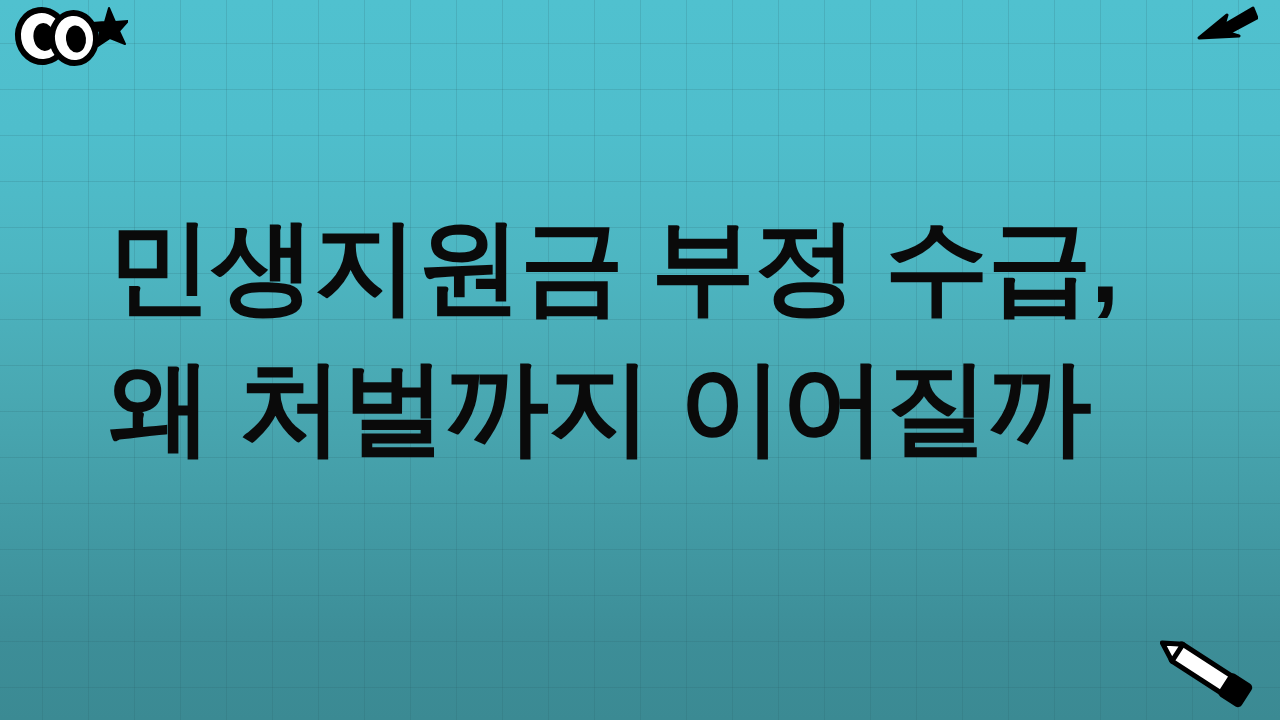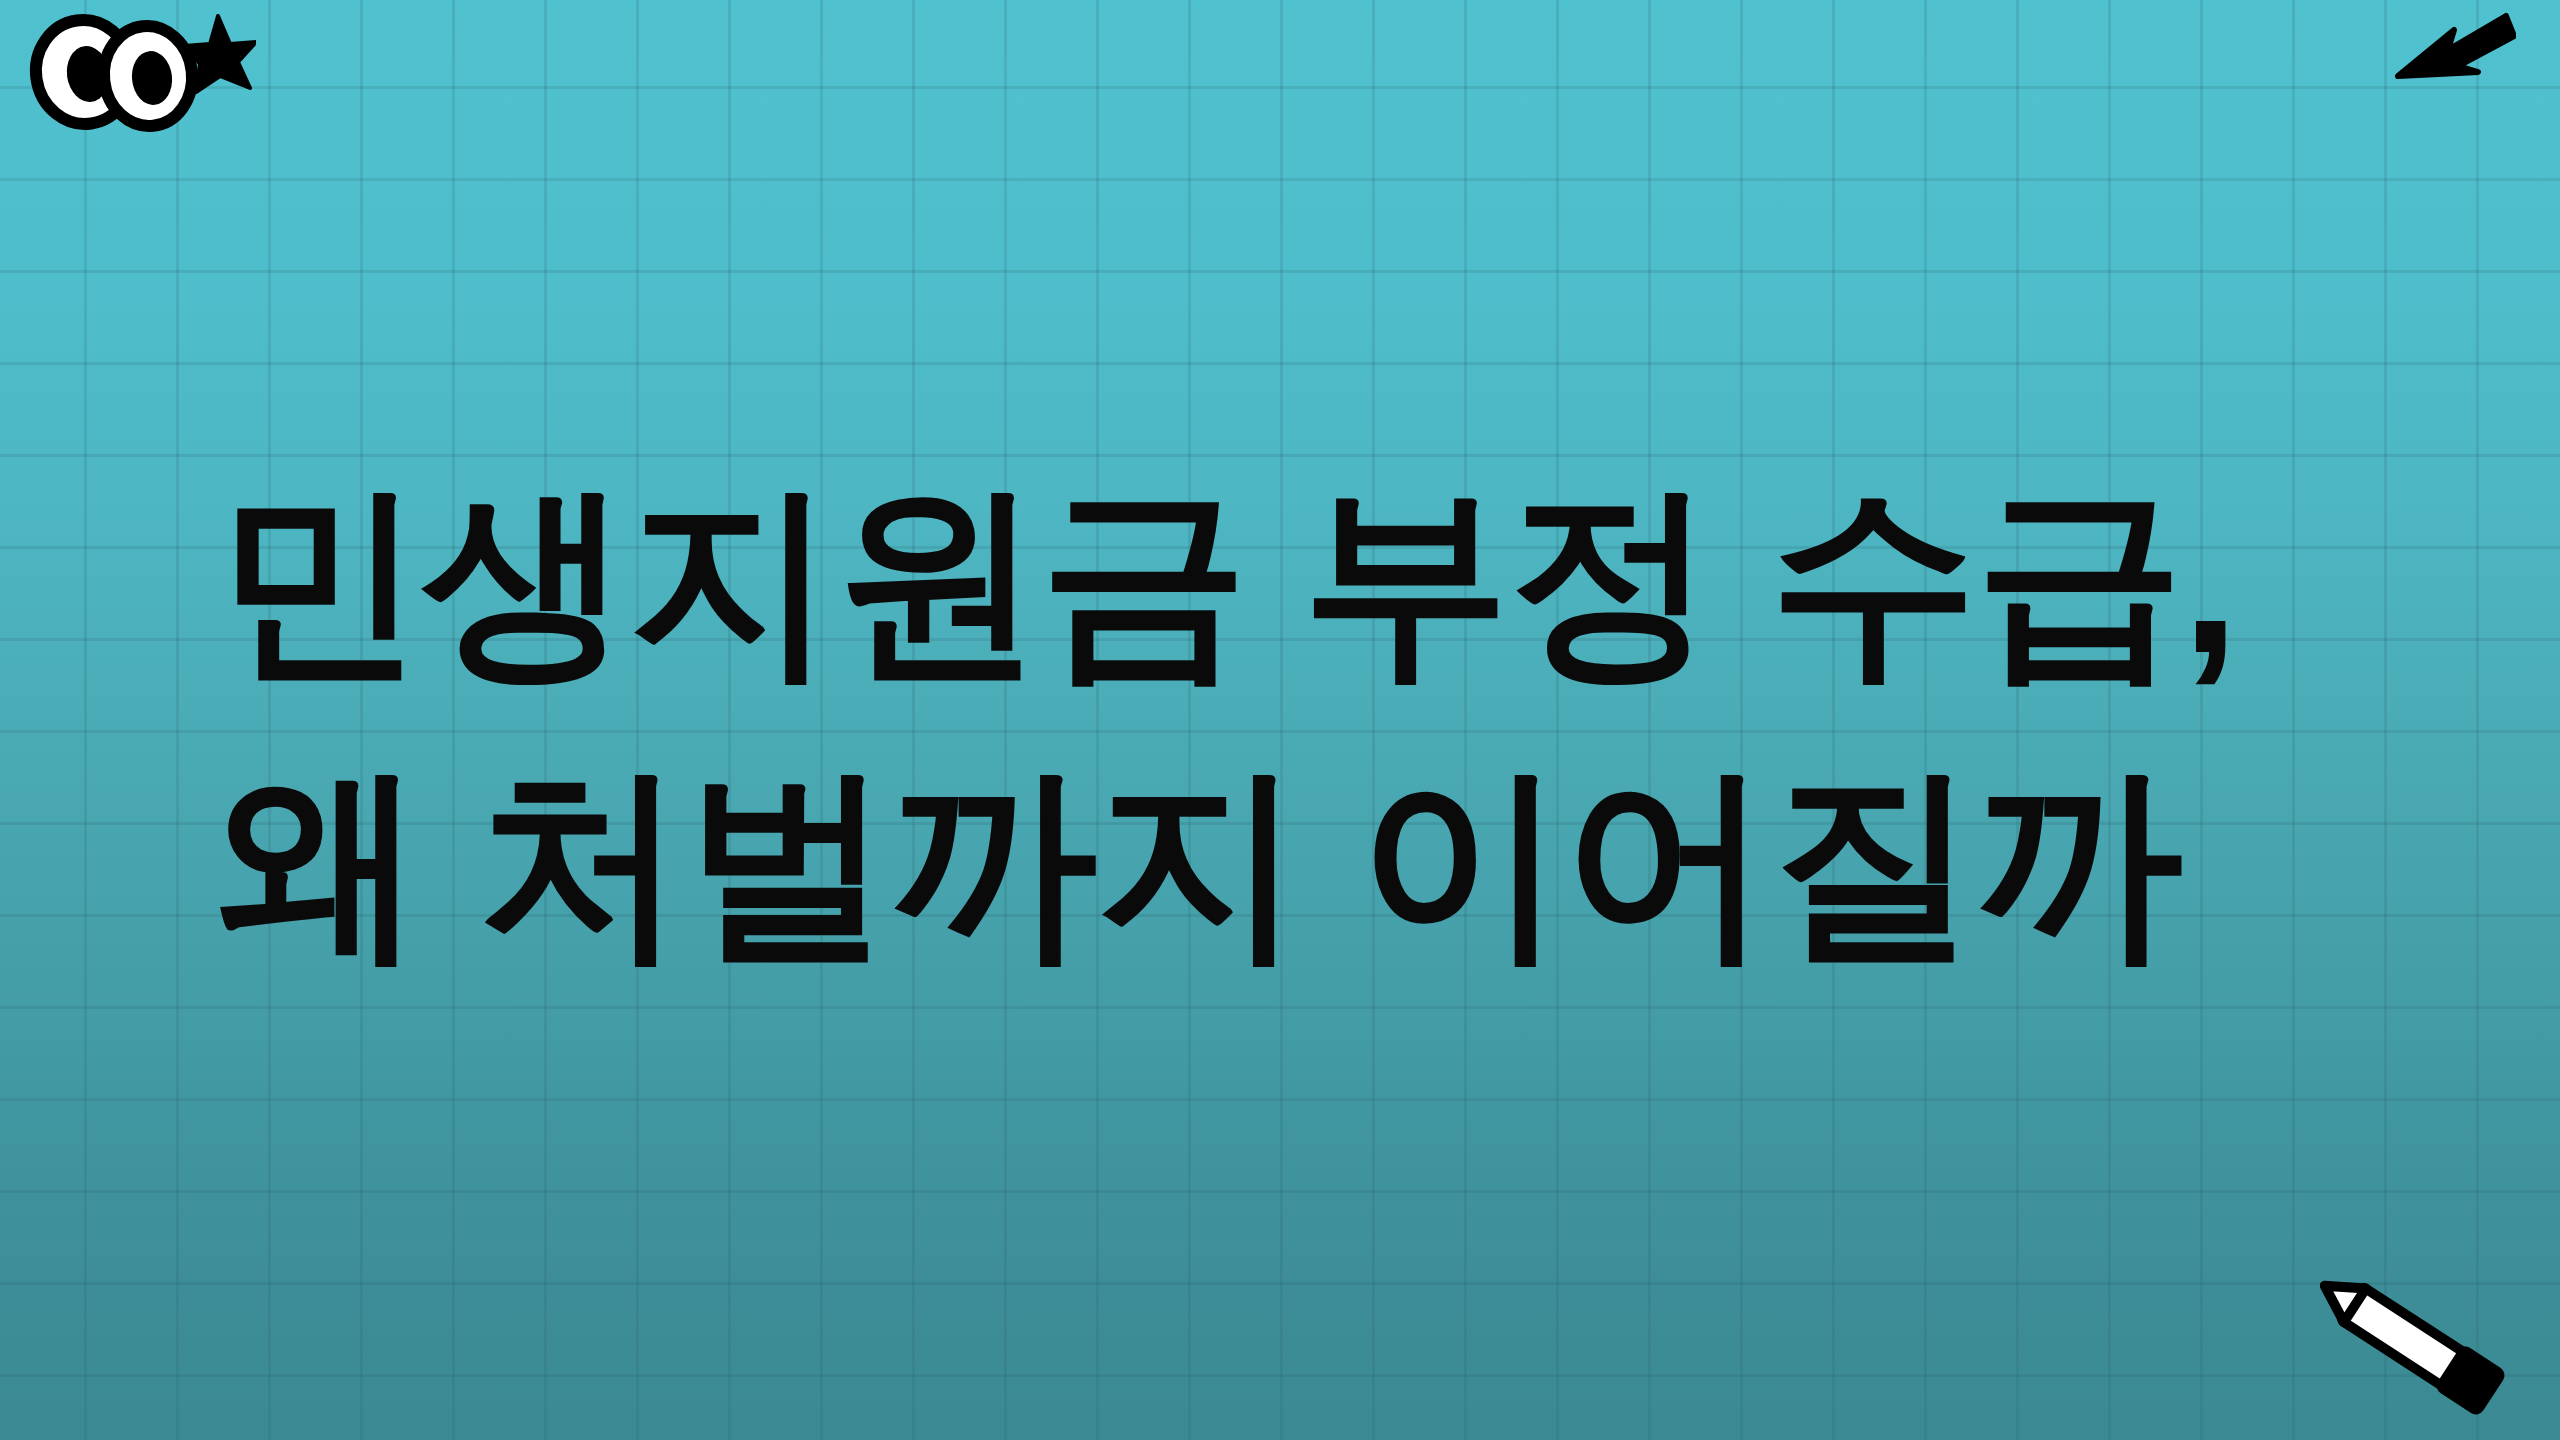--- a/index.html
+++ b/index.html
@@ -47,21 +47,21 @@
     pointer-events: none;
   }
   #eyes-logo   { left: 8px;  top: 2px;  width: 120px; height: 66px; }
   #cursor-arrow{ right: 22px; top: 6px;  width: 62px;  height: 50px; }
   #pencil-icon { right: 22px; bottom: 12px; width: 98px; height: 72px; }
 
   
   #headline {
     position: absolute;
     left: 108px;
-    top: 221px;
+    top: 196px;
     width: 1090px;
     color: #0a0a0a;
     font-size: 104px;
     font-weight: 700;
     line-height: 1.36;
     letter-spacing: -1px;
     white-space: pre-line;
     text-rendering: optimizeLegibility;
   }
 </style>

